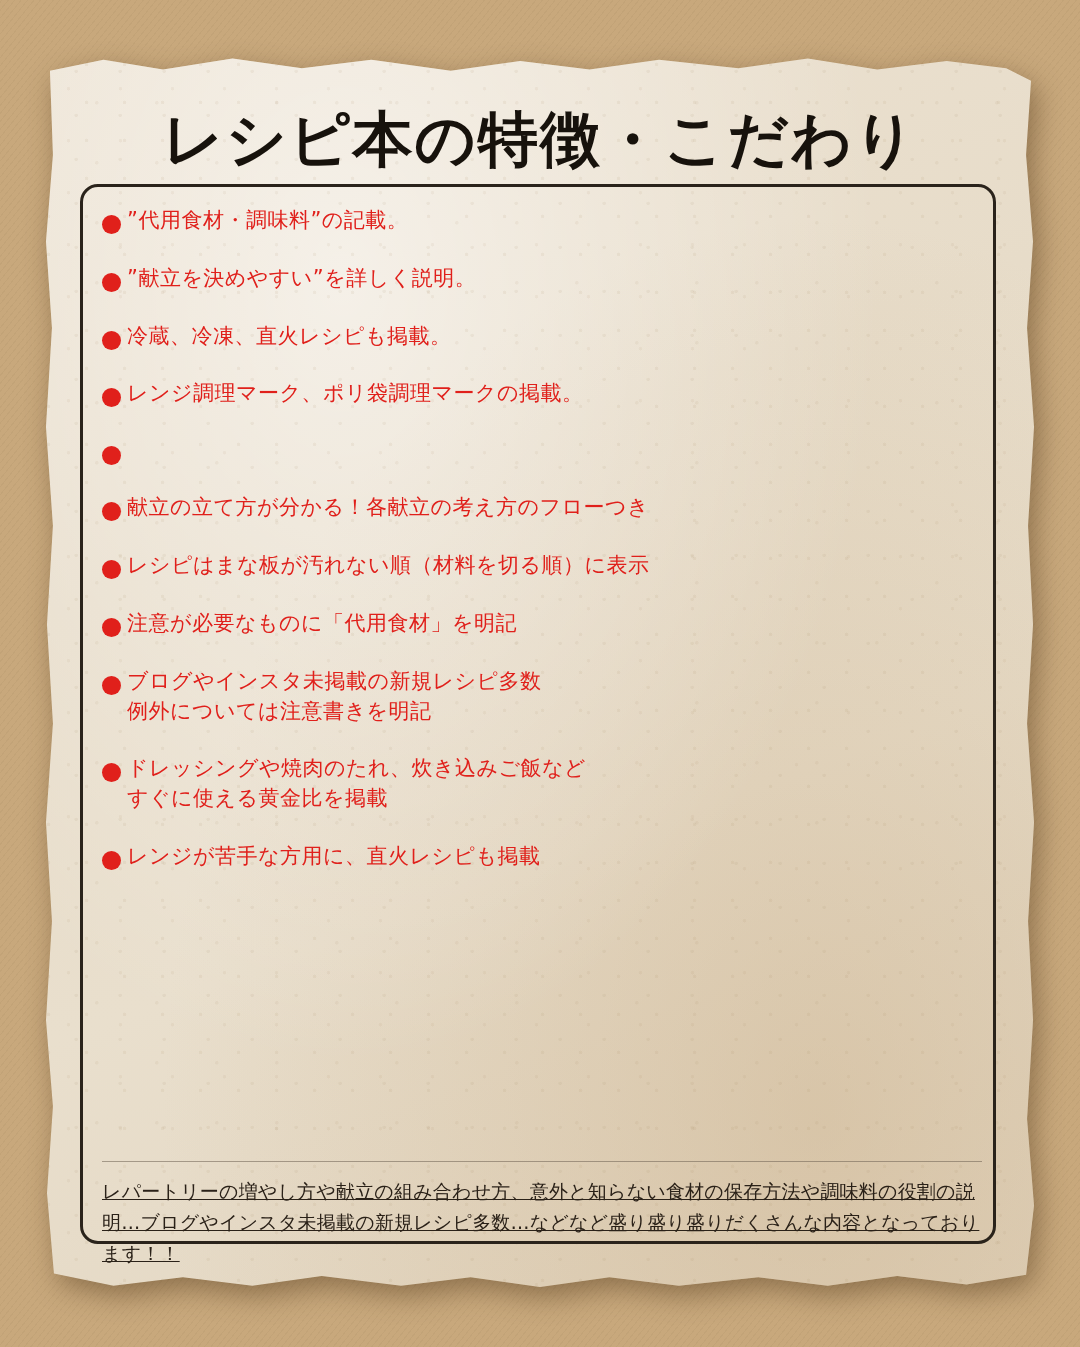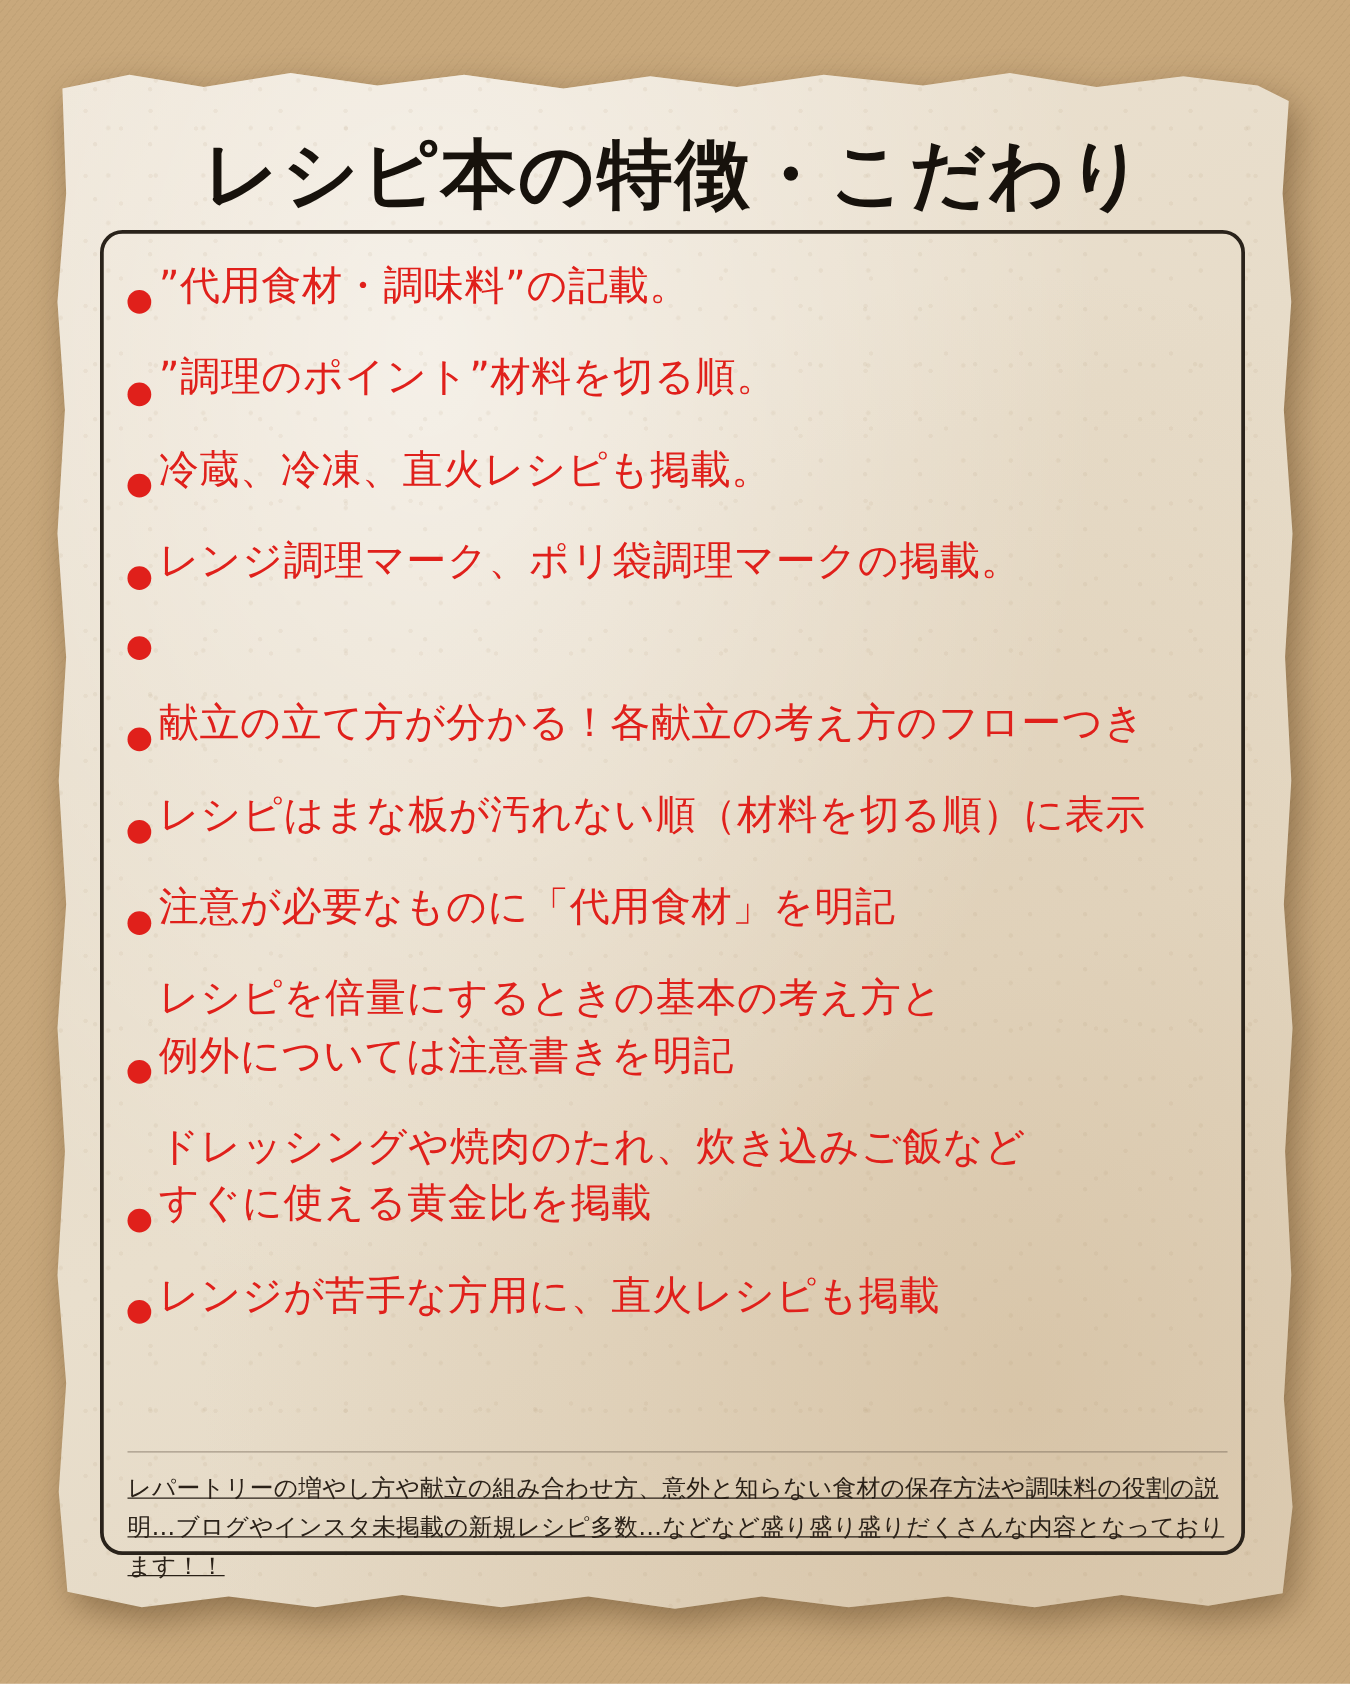--- a/index.html
+++ b/index.html
@@ -107,25 +107,25 @@
 
   
   .list {
     position: absolute;
     left: 58px;
     top: 150px;
     width: 880px;
   }
   .item {
     display: flex;
-    align-items: flex-end;
+    align-items: flex-start;
     margin-bottom: 28px;
     color: #e0201b;
     font-family: "DejaVu Sans", "Liberation Sans", sans-serif;
-    font-size: 32px;
+    font-size: 21px;
     line-height: 1.42;
     letter-spacing: 0.5px;
   }
   .bullet {
     flex: 0 0 auto;
     width: 19px;
     height: 19px;
     border-radius: 50%;
     background: #e0201b;
     margin-top: 9px;
@@ -173,21 +173,21 @@
 
     <div class="list">
 
       <div class="item">
         <span class="bullet"></span>
         <span class="item-text">”代用食材・調味料”の記載。</span>
       </div>
 
       <div class="item">
         <span class="bullet"></span>
-        <span class="item-text">”調理のポイント”材料を切る順。</span>
+        <span class="item-text">”献立を決めやすい”を詳しく説明。</span>
       </div>
 
       <div class="item">
         <span class="bullet"></span>
         <span class="item-text">冷蔵、冷凍、直火レシピも掲載。</span>
       </div>
 
       <div class="item">
         <span class="bullet"></span>
         <span class="item-text">レンジ調理マーク、ポリ袋調理マークの掲載。</span>
@@ -208,21 +208,21 @@
         <span class="item-text">レシピはまな板が汚れない順（材料を切る順）に表示</span>
       </div>
 
       <div class="item">
         <span class="bullet"></span>
         <span class="item-text">注意が必要なものに「代用食材」を明記</span>
       </div>
 
       <div class="item">
         <span class="bullet"></span>
-        <span class="item-text">レシピを倍量にするときの基本の考え方と
+        <span class="item-text">ブログやインスタ未掲載の新規レシピ多数
 例外については注意書きを明記</span>
       </div>
 
       <div class="item">
         <span class="bullet"></span>
         <span class="item-text">ドレッシングや焼肉のたれ、炊き込みご飯など
 すぐに使える黄金比を掲載</span>
       </div>
 
       <div class="item">

